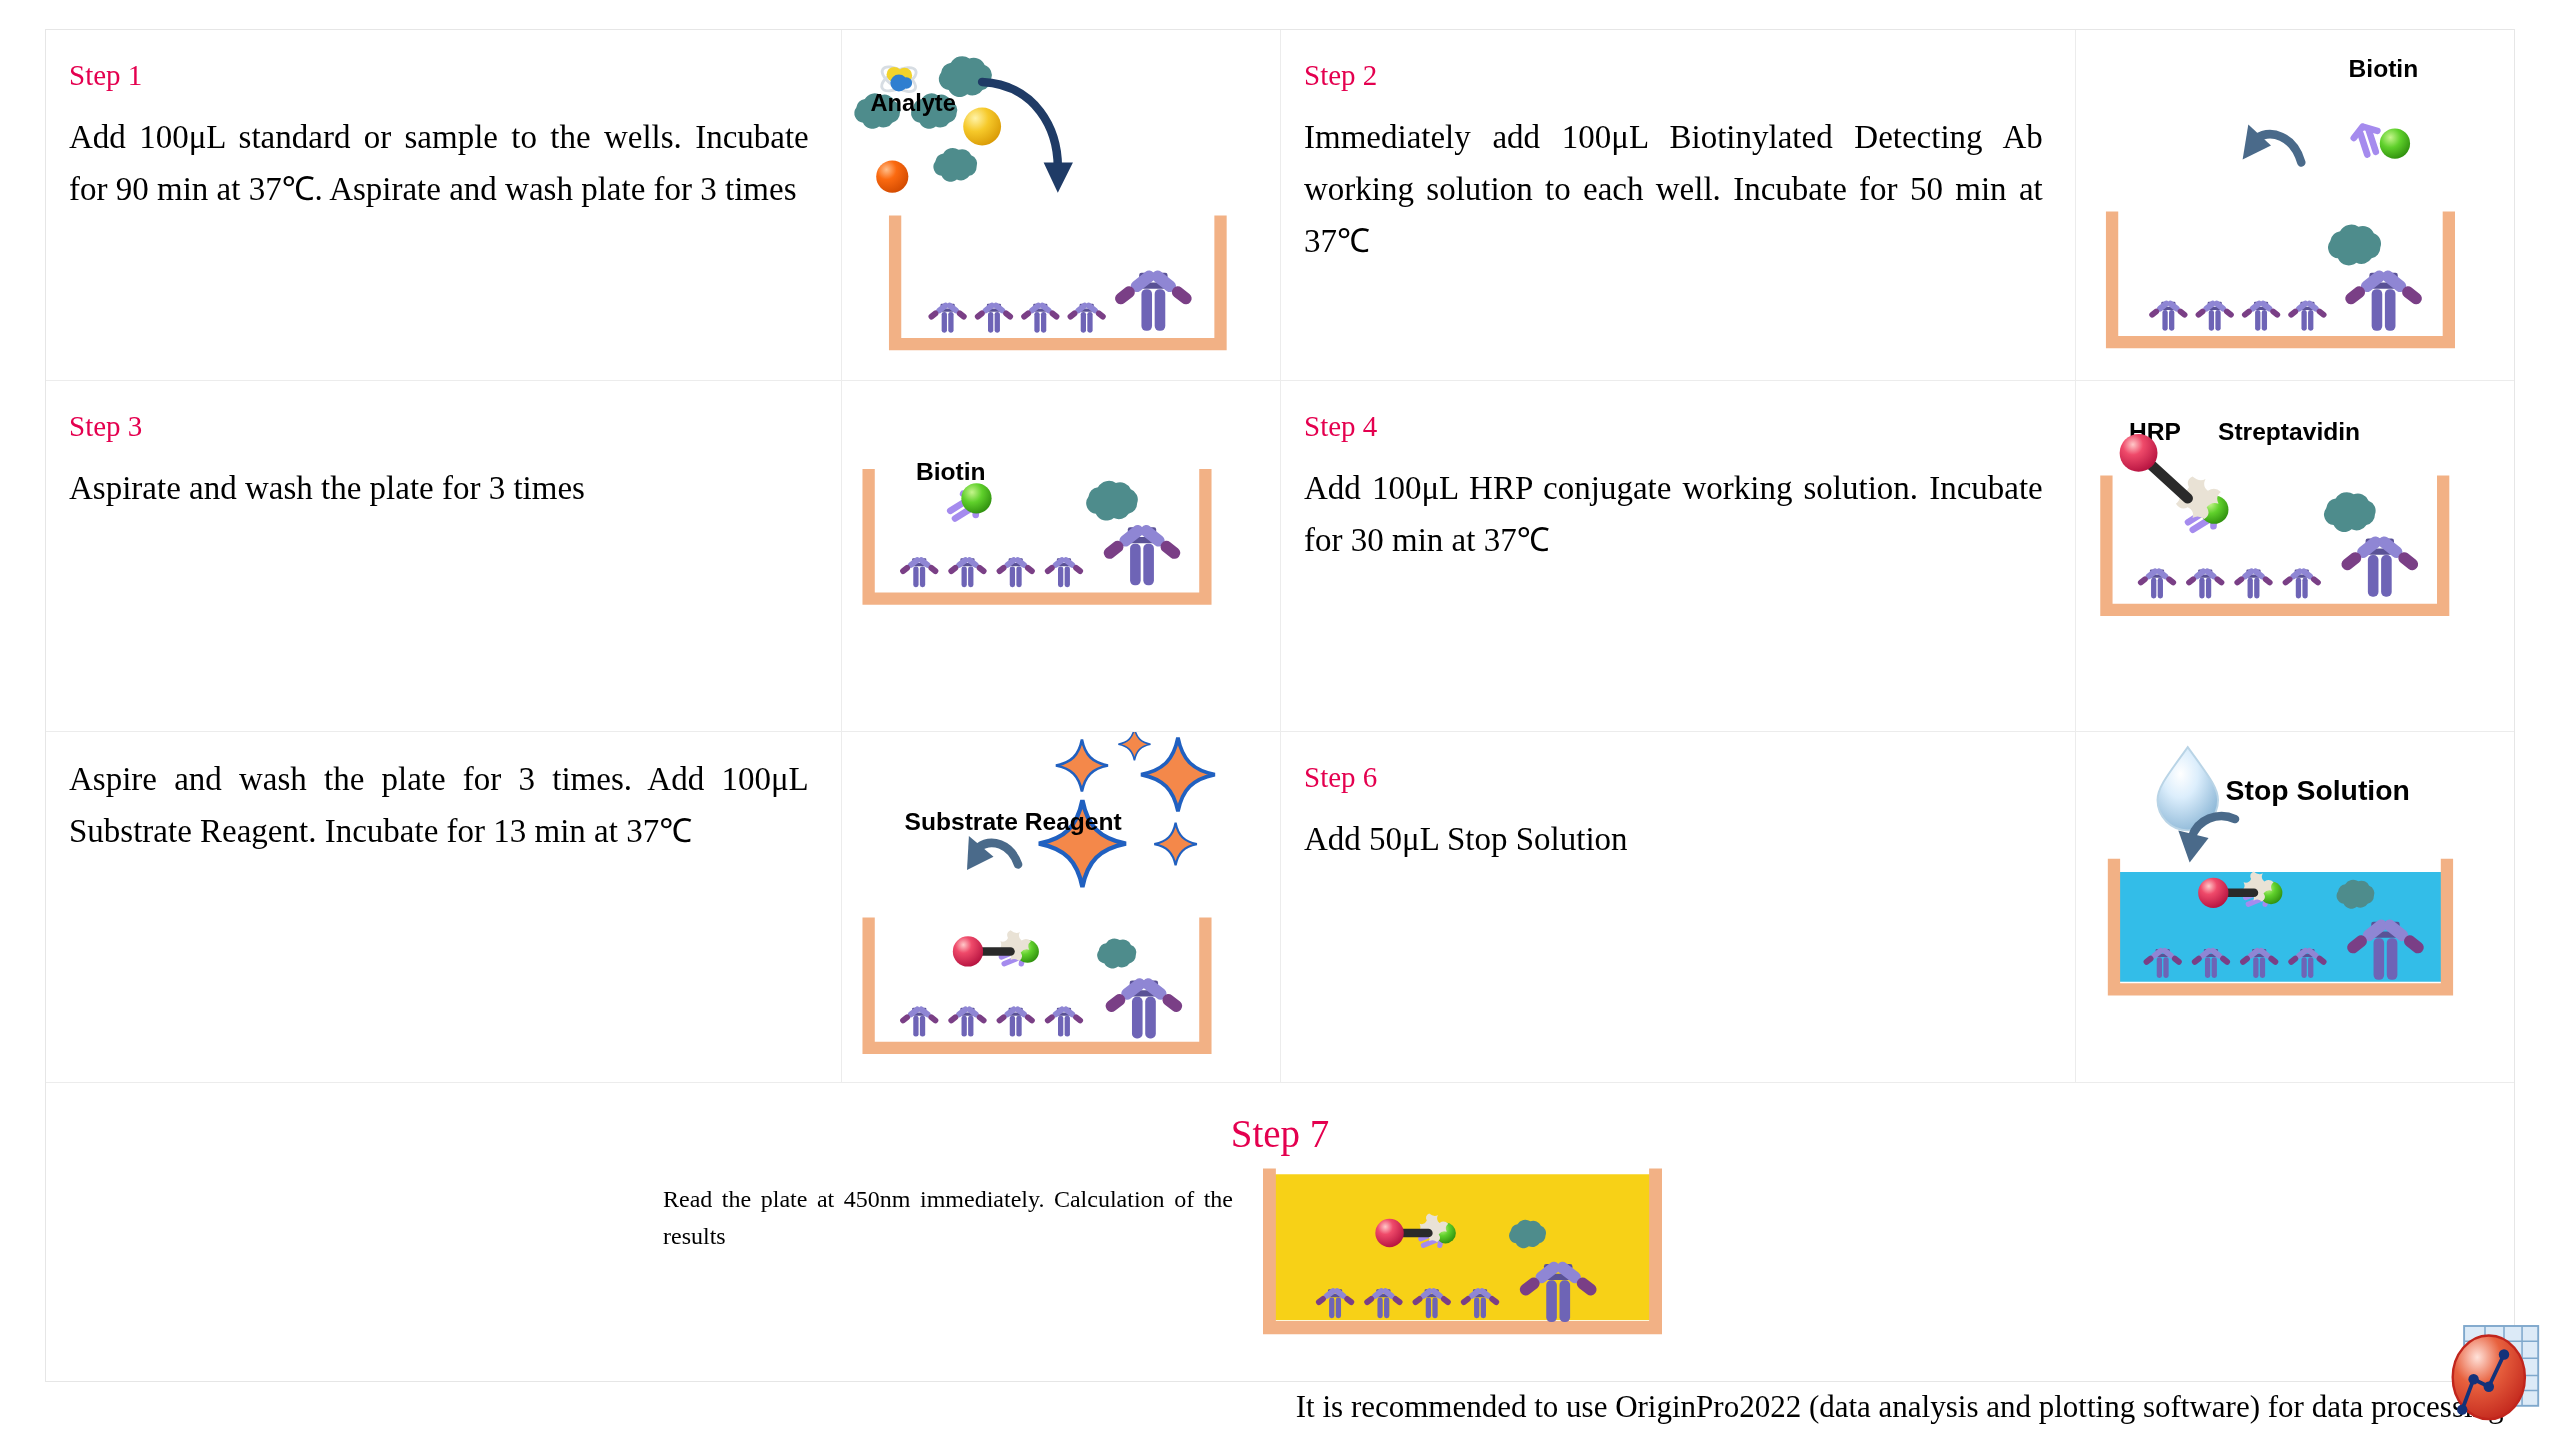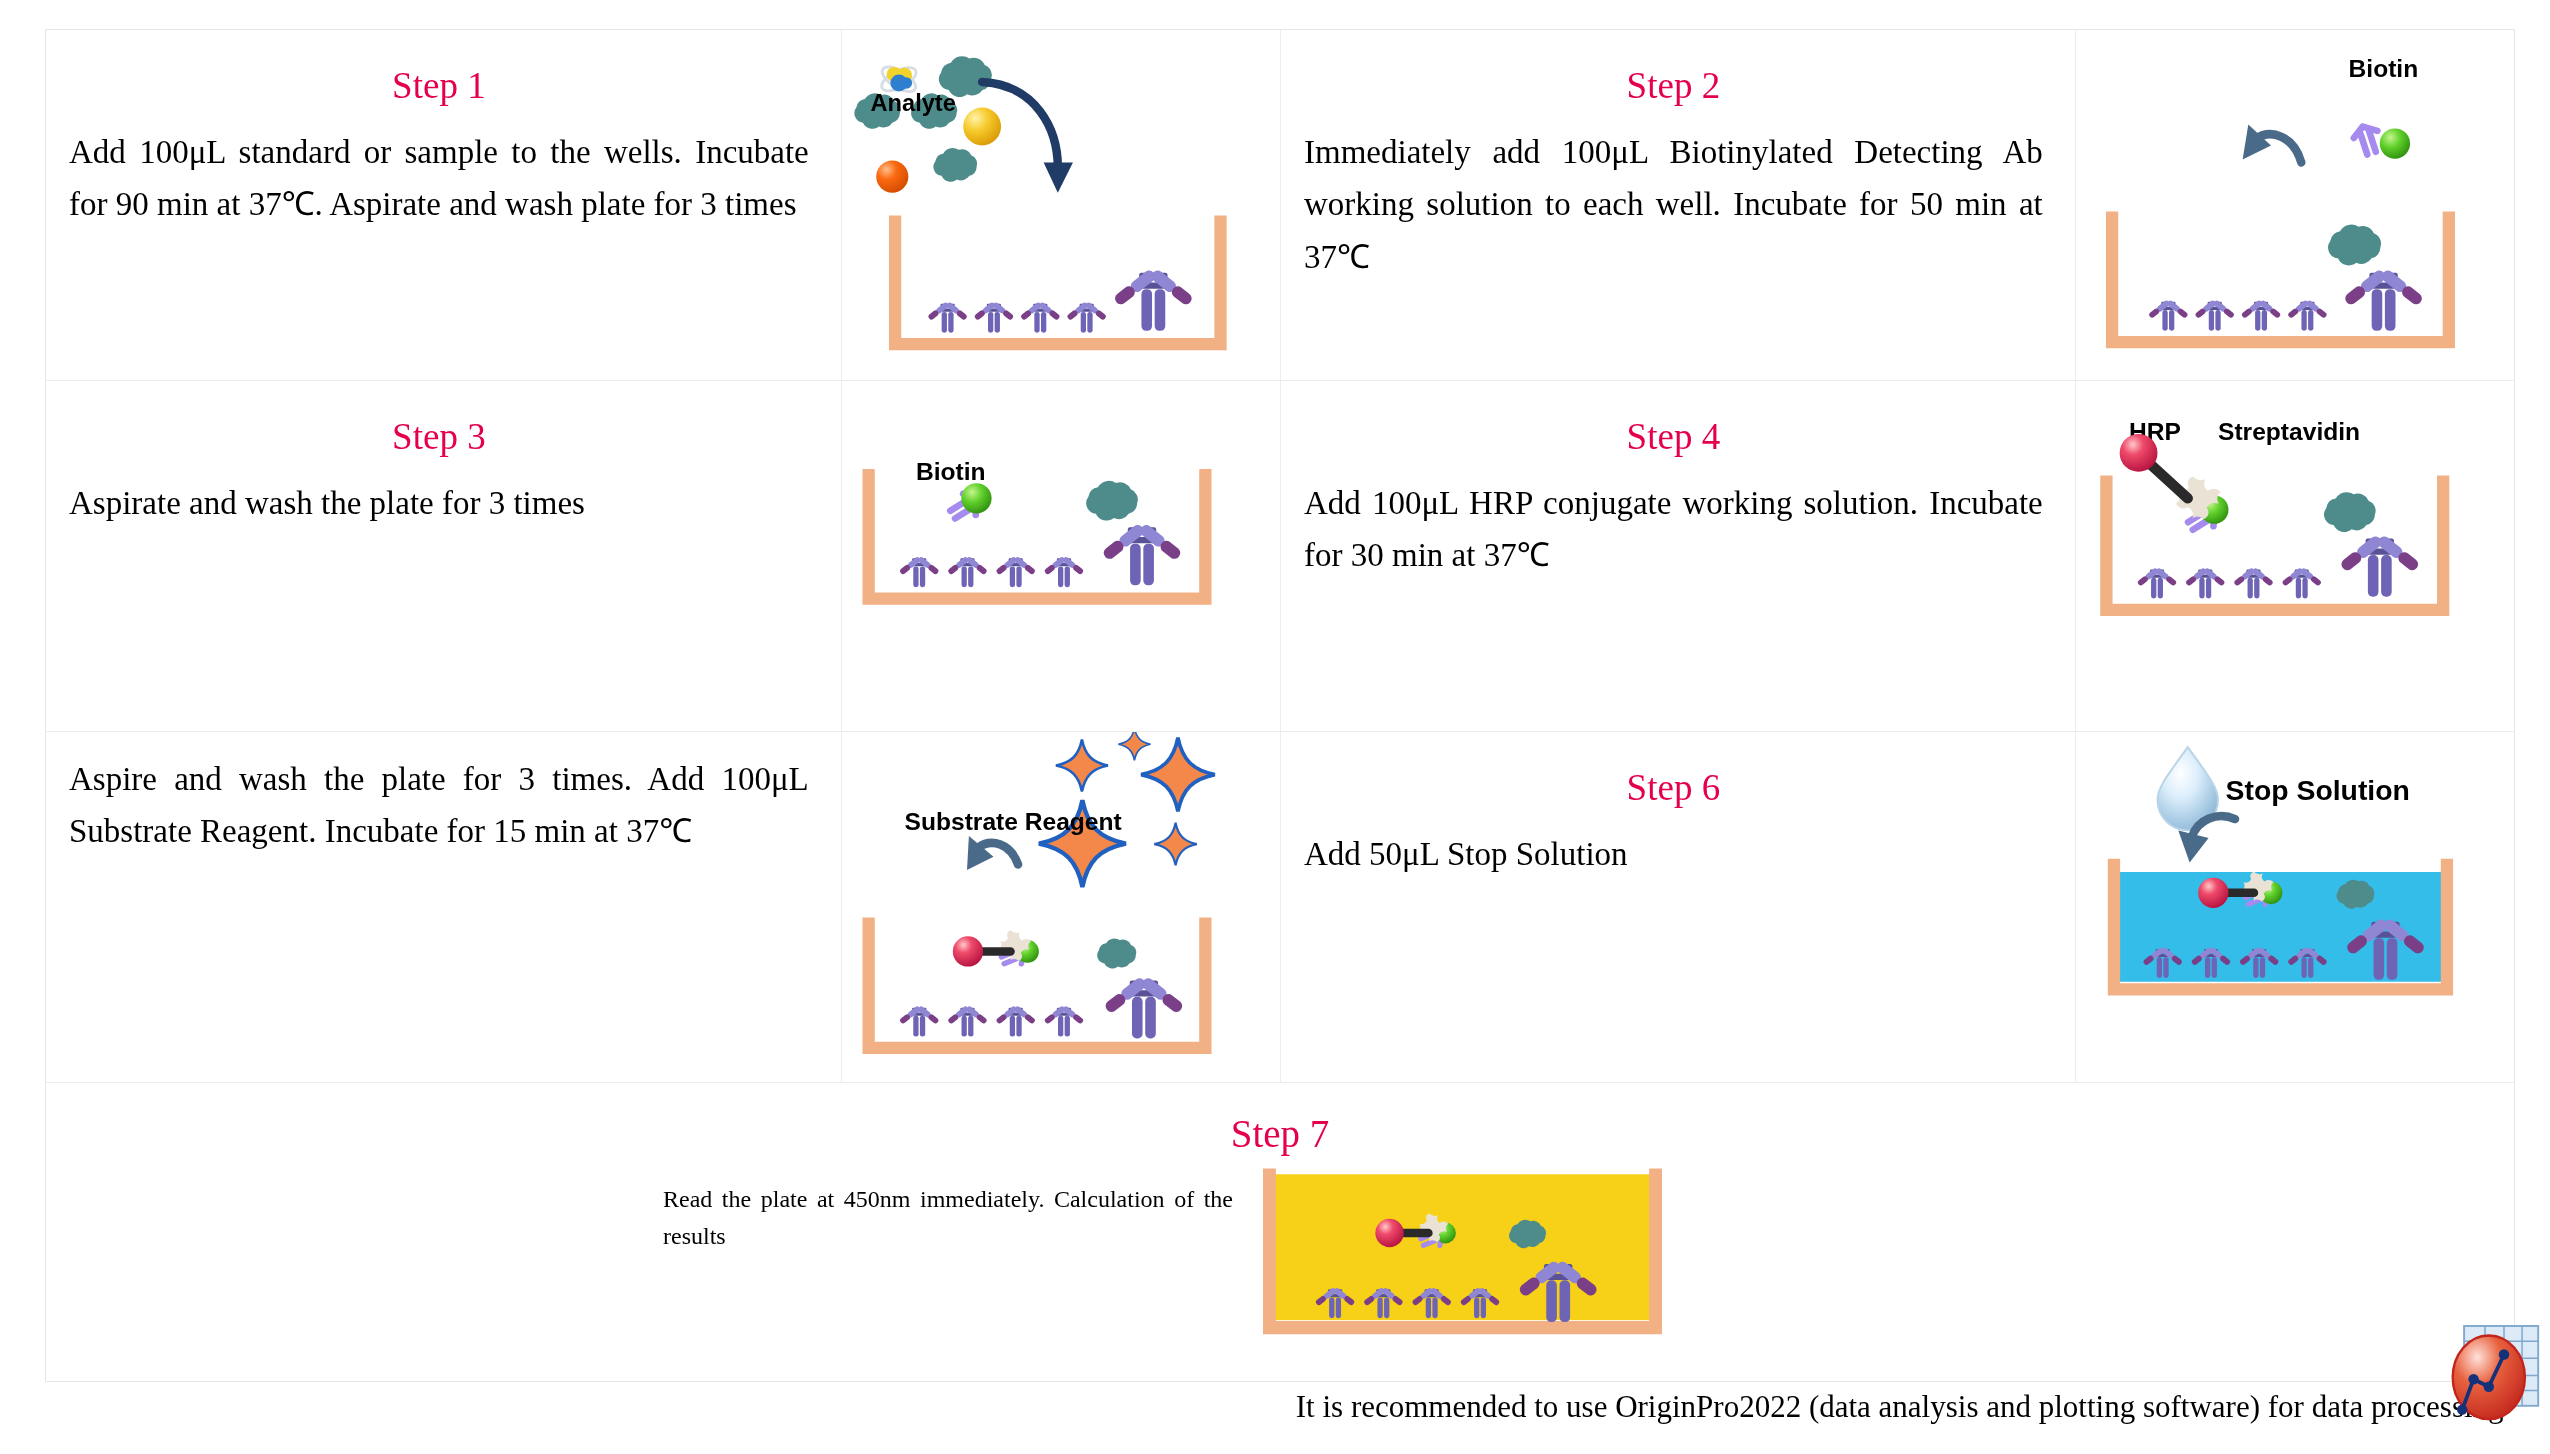--- a/index.html
+++ b/index.html
@@ -30,25 +30,24 @@
 
   .cell-text  { width: 796px; position: relative; padding: 21px 32px 0 23px; }
   .cell-img   { width: 440px; position: relative; }
   .cell-text.second { border-left: 0.9px solid #ececec; }
   .trow.r1, .trow.r2, .trow.r3 { border-bottom: 0.9px solid #ececec; }
   .cell-img.first  { border-left: 0.9px solid #ececec; }
   .cell-img.second { border-left: 0.9px solid #ececec; }
 
   .step-title {
     color: #e4004f;
-    font-size: 37px;
+    font-size: 29px;
     line-height: 1.05;
-    margin: 16px 0 21px 0;
+    margin: 9px 0 21px 0;
     font-family: "Liberation Serif", serif;
-    text-align: center;
   }
   .step-body {
     color: #000000;
     font-size: 33px;
     line-height: 1.58;
     text-align: justify;
     text-justify: inter-word;
     font-family: "Liberation Serif", serif;
   }
   .step-body.nojustify { text-align: left; }
@@ -383,21 +382,21 @@
             </g>
           <line x1="72" y1="82" x2="118" y2="124" stroke="#2a2a2a" stroke-width="11" stroke-linecap="round"></line>
           <circle cx="66" cy="76" r="20" fill="url(#gRed)"></circle>
         </svg>
       </div>
     </div>
 
     <div class="trow r3">
 
       <div class="cell-text">
-        <div class="step-body">Aspire and wash the plate for 3 times. Add 100μL Substrate Reagent. Incubate for 15 min at 37℃</div>
+        <div class="step-body">Aspire and wash the plate for 3 times. Add 100μL Substrate Reagent. Incubate for 13 min at 37℃</div>
       </div>
 
       <div class="cell-img first">
         <svg class="illus" viewBox="0 0 463 370">
 
           <g>
             <g transform="translate(226,8) scale(0.55)">
                 <use href="#sparkle"></use>
               </g>
             <g transform="translate(292,-4) scale(0.34)">

